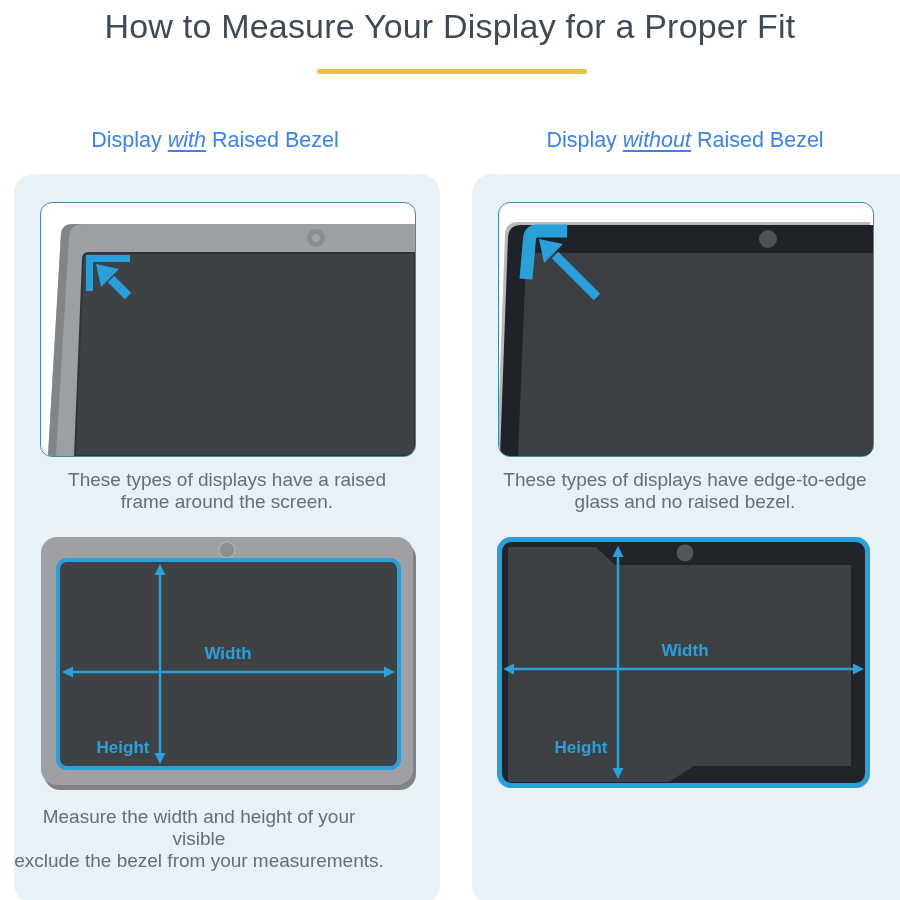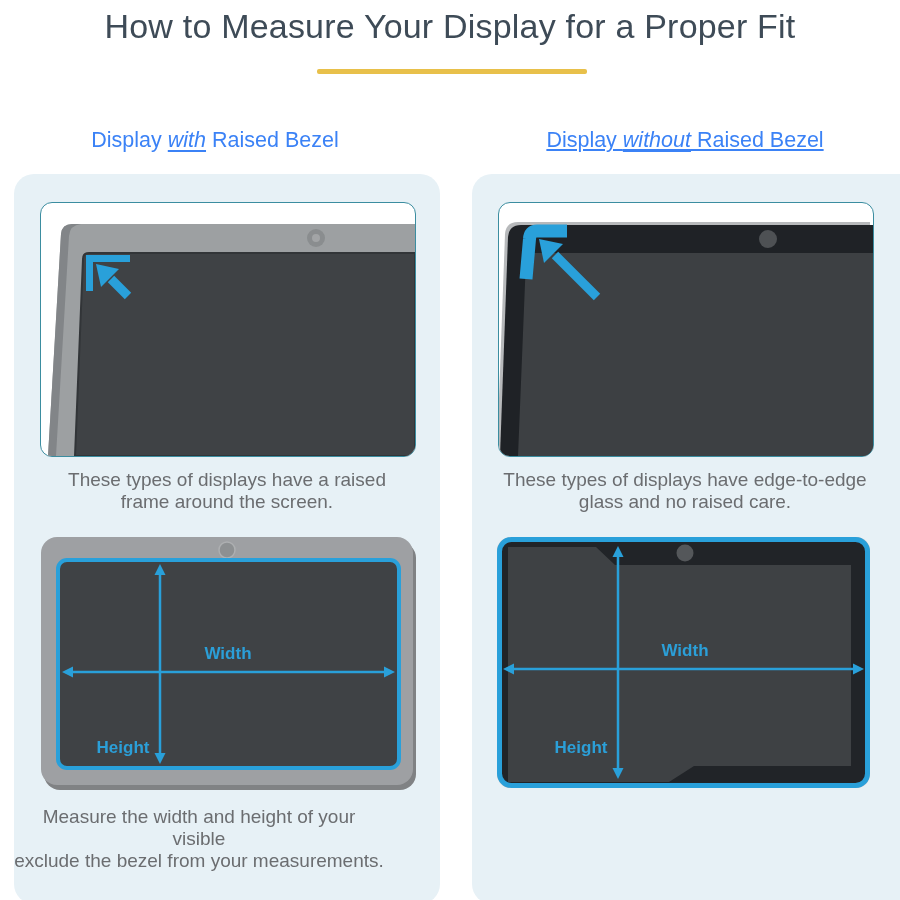--- a/index.html
+++ b/index.html
@@ -8,21 +8,21 @@
 
   .page-title{position:absolute;top:0px;left:0;width:900px;text-align:center;
               font-size:34px;font-weight:400;color:#3e4b57;letter-spacing:0.2px;margin:0;}
   .title-underline{position:absolute;top:62px;left:317px;width:270px;height:5px;
                    background:#e8c04a;border-radius:2px;}
 
   .col-header{position:absolute;top:121px;width:430px;text-align:center;
               font-size:21.5px;color:#3b82f6;}
   .col-header .emph{font-style:italic;text-decoration:underline;text-underline-offset:3px;}
   .col-header.left{left:0px;}
-  .col-header.right{left:470px;text-decoration:underline;}
+  .col-header.right{left:470px;}
 
   .panel{position:absolute;top:167px;width:426px;height:730px;background:#e7f1f6;border-radius:20px;}
   .panel.left{left:14px;}
   .panel.right{left:472px;padding-left:39px;}
 
   .illus-box{position:absolute;left:26px;top:28px;width:374px;height:253px;background:#ffffff;
              border:1px solid #3b8da0;border-radius:12px;overflow:hidden;}
   .illus-box svg{display:block;}
 
   .caption{position:absolute;text-align:center;color:#6b6d70;font-size:19px;line-height:1.16;margin:0;}
@@ -124,21 +124,21 @@
 
         <g>
           <line x1="56" y1="52" x2="98" y2="94" stroke="#29a0da" stroke-width="9"></line>
           <polygon points="40,36 64,41 45,60" fill="#29a0da"></polygon>
         </g>
       </svg>
     </div>
 
     <p class="caption top">
       <span class="ln">These types of displays have edge-to-edge</span>
-      <span class="ln">glass and no raised care.</span>
+      <span class="ln">glass and no raised bezel.</span>
     </p>
 
     <div class="tablet">
       <svg width="373" height="251" viewBox="0 0 373 251">
         <rect x="0" y="0" width="373" height="251" rx="14" fill="#b7b9bb"></rect>
         <rect x="2.5" y="2.5" width="368" height="246" rx="12" fill="#212428" stroke="#29a0da" stroke-width="5"></rect>
         <polygon points="11,10 99,10 118,28 354,28 354,229 197,229 172,245 11,245" fill="#3e4144"></polygon>
         <circle cx="188" cy="16" r="8.5" fill="#54575a"></circle>
         <g>
           <line x1="121" y1="15" x2="121" y2="236" stroke="#29a0da" stroke-width="2.5"></line>

